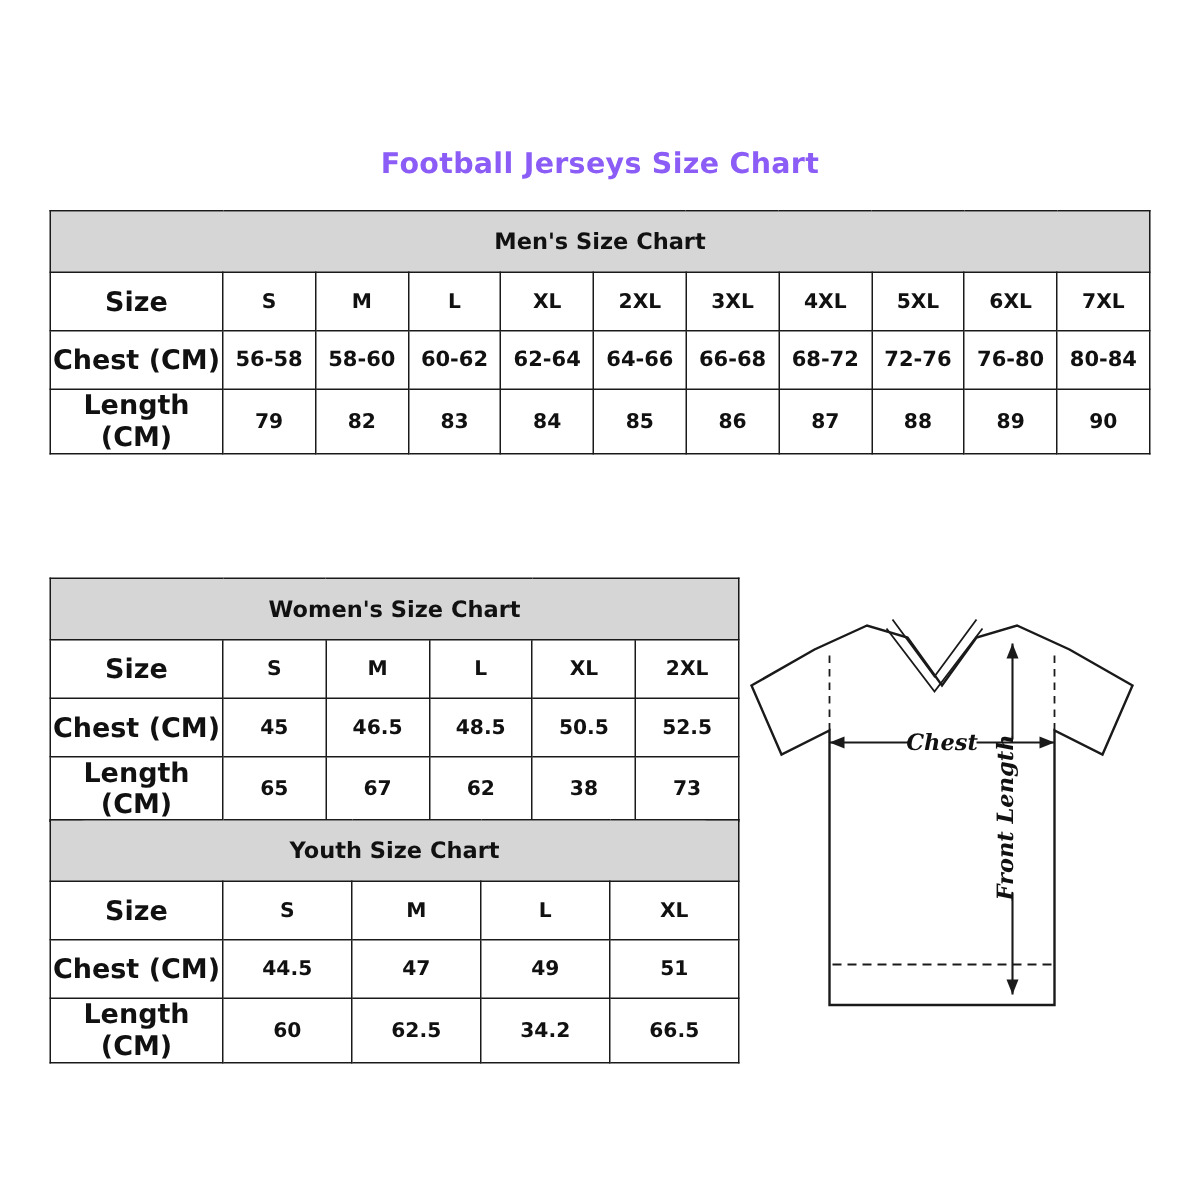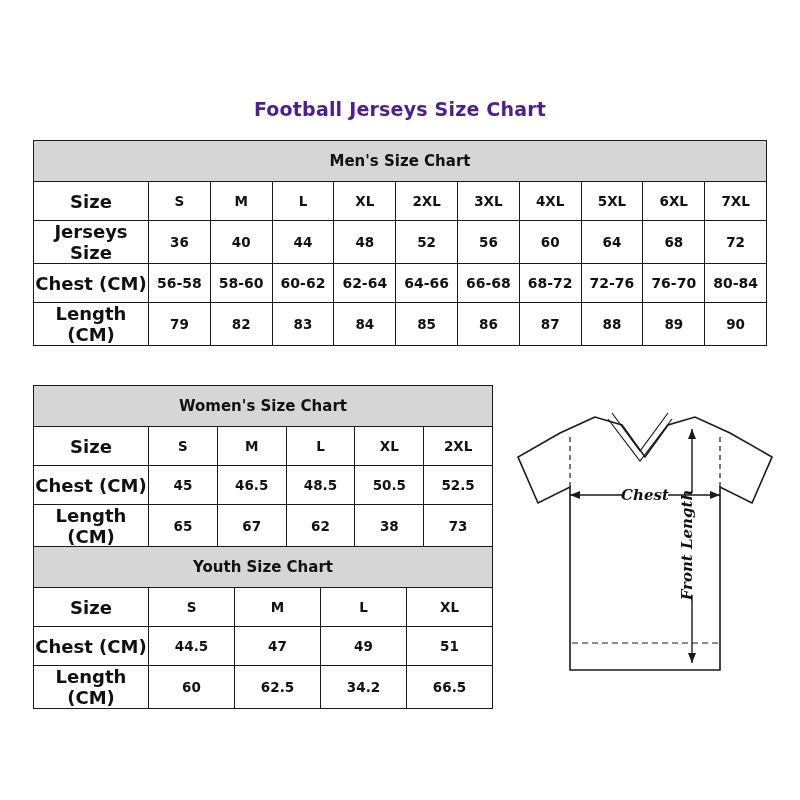--- a/index.html
+++ b/index.html
@@ -22,21 +22,21 @@
   }
   .title {
     position: absolute;
     top: 98px;
     left: 0;
     width: 800px;
     text-align: center;
     font-size: 19px;
     font-weight: bold;
     letter-spacing: 0.2px;
-    color: #4c1d95;
+    color: #8b5cf6;
   }
   table.chart {
     border-collapse: collapse;
     table-layout: fixed;
     position: absolute;
     background: #ffffff;
   }
   table.chart td, table.chart th {
     border: 1px solid #1a1a1a;
     text-align: center;
@@ -70,21 +70,21 @@
   #womens-table col.label { width: 115px; }
 
   
   #youth-table { top: 546px; left: 33px; width: 460px; border-radius: 30px; }
   #youth-table col.label { width: 115px; }
 
   
   .diagram {
     position: absolute;
     top: 395px;
-    left: 500px;
+    left: 483px;
     width: 290px;
     height: 300px;
   }
   .diagram svg { display: block; }
   .lbl {
     font-family: "DejaVu Serif", "Liberation Serif", serif;
     font-style: italic;
     font-weight: bold;
     font-size: 15px;
     fill: #111111;
@@ -122,43 +122,30 @@
         <td>L</td>
         <td>XL</td>
         <td>2XL</td>
         <td>3XL</td>
         <td>4XL</td>
         <td>5XL</td>
         <td>6XL</td>
         <td>7XL</td>
       </tr>
       <tr>
-        <td class="rowlabel">Jerseys Size</td>
-        <td>36</td>
-        <td>40</td>
-        <td>44</td>
-        <td>48</td>
-        <td>52</td>
-        <td>56</td>
-        <td>60</td>
-        <td>64</td>
-        <td>68</td>
-        <td>72</td>
-      </tr>
-      <tr>
         <td class="rowlabel">Chest (CM)</td>
         <td class="small">56-58</td>
         <td class="small">58-60</td>
         <td class="small">60-62</td>
         <td class="small">62-64</td>
         <td class="small">64-66</td>
         <td class="small">66-68</td>
         <td class="small">68-72</td>
         <td class="small">72-76</td>
-        <td class="small">76-70</td>
+        <td class="small">76-80</td>
         <td class="small">80-84</td>
       </tr>
       <tr>
         <td class="rowlabel">Length (CM)</td>
         <td>79</td>
         <td>82</td>
         <td>83</td>
         <td>84</td>
         <td>85</td>
         <td>86</td>

